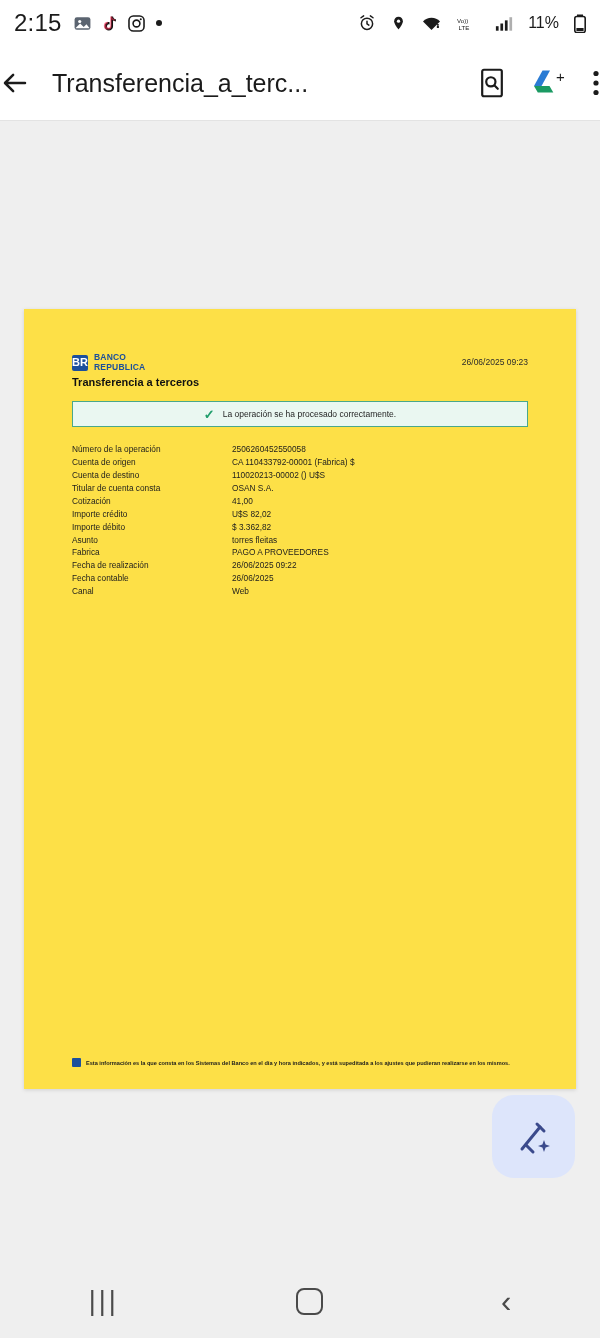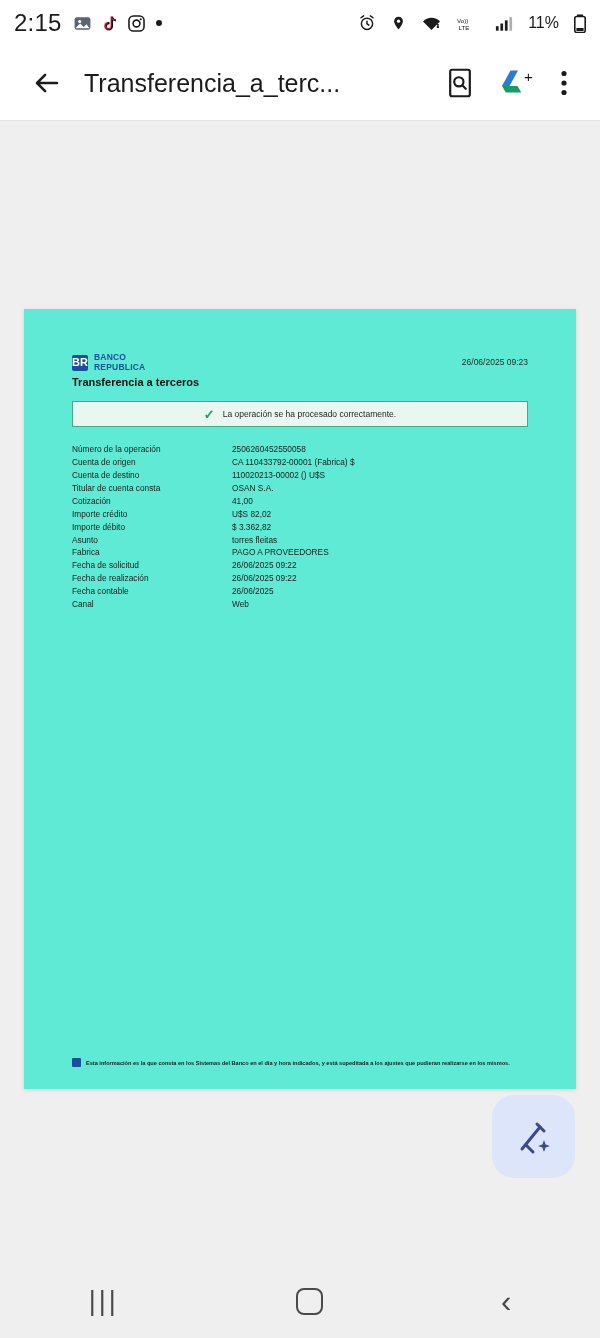--- a/index.html
+++ b/index.html
@@ -18,36 +18,36 @@
   }
   .sb-clock { font-size: 24px; font-weight: 400; letter-spacing: .2px; }
   .sb-left-icons { display: flex; align-items: center; gap: 9px; margin-left: 11px; }
   .sb-right { margin-left: auto; display: flex; align-items: center; gap: 15px; }
   .sb-battery-text { font-size: 16px; font-weight: 500; }
   .ic { display: inline-block; line-height: 0; }
   
   .appbar {
     height: 75px; background: #ffffff;
     display: flex; align-items: center;
-    padding: 0 32px;
+    padding: 0 0;
     border-bottom: 1px solid #e3e3e3;
   }
   .appbar-title {
     font-size: 25px; color: #1b1b1b;
     margin-left: 22px; flex: 1;
     white-space: nowrap; overflow: hidden;
   }
   .appbar-actions { display: flex; align-items: center; gap: 26px; margin-left: 10px; }
   
   .viewer { position: relative; height: 1144px; background: #efefef; }
   .doc {
     position: absolute;
     left: 24px; top: 188px;
     width: 552px; height: 780px;
-    background: #5eead4;
+    background: #fde047;
     box-shadow: 0 1px 4px rgba(0,0,0,.13);
     padding: 44px 48px 0 48px;
   }
   .doc-head { display: flex; align-items: flex-start; justify-content: space-between; }
   .brand { display: flex; align-items: center; gap: 6px; }
   .brand-mark {
     width: 16px; height: 16px; background: #1b4f9c; border-radius: 2px;
     display: flex; align-items: center; justify-content: center;
   }
   .brand-mark span { color:#fff; font-size: 11px; font-weight: bold; line-height: 1; }
@@ -256,24 +256,20 @@
           </tr>
         <tr>
             <td class="k">Asunto</td>
             <td class="v">torres fleitas</td>
           </tr>
         <tr>
             <td class="k">Fabrica</td>
             <td class="v">PAGO A PROVEEDORES</td>
           </tr>
         <tr>
-            <td class="k">Fecha de solicitud</td>
-            <td class="v">26/06/2025 09:22</td>
-          </tr>
-        <tr>
             <td class="k">Fecha de realización</td>
             <td class="v">26/06/2025 09:22</td>
           </tr>
         <tr>
             <td class="k">Fecha contable</td>
             <td class="v">26/06/2025</td>
           </tr>
         <tr>
             <td class="k">Canal</td>
             <td class="v">Web</td>

